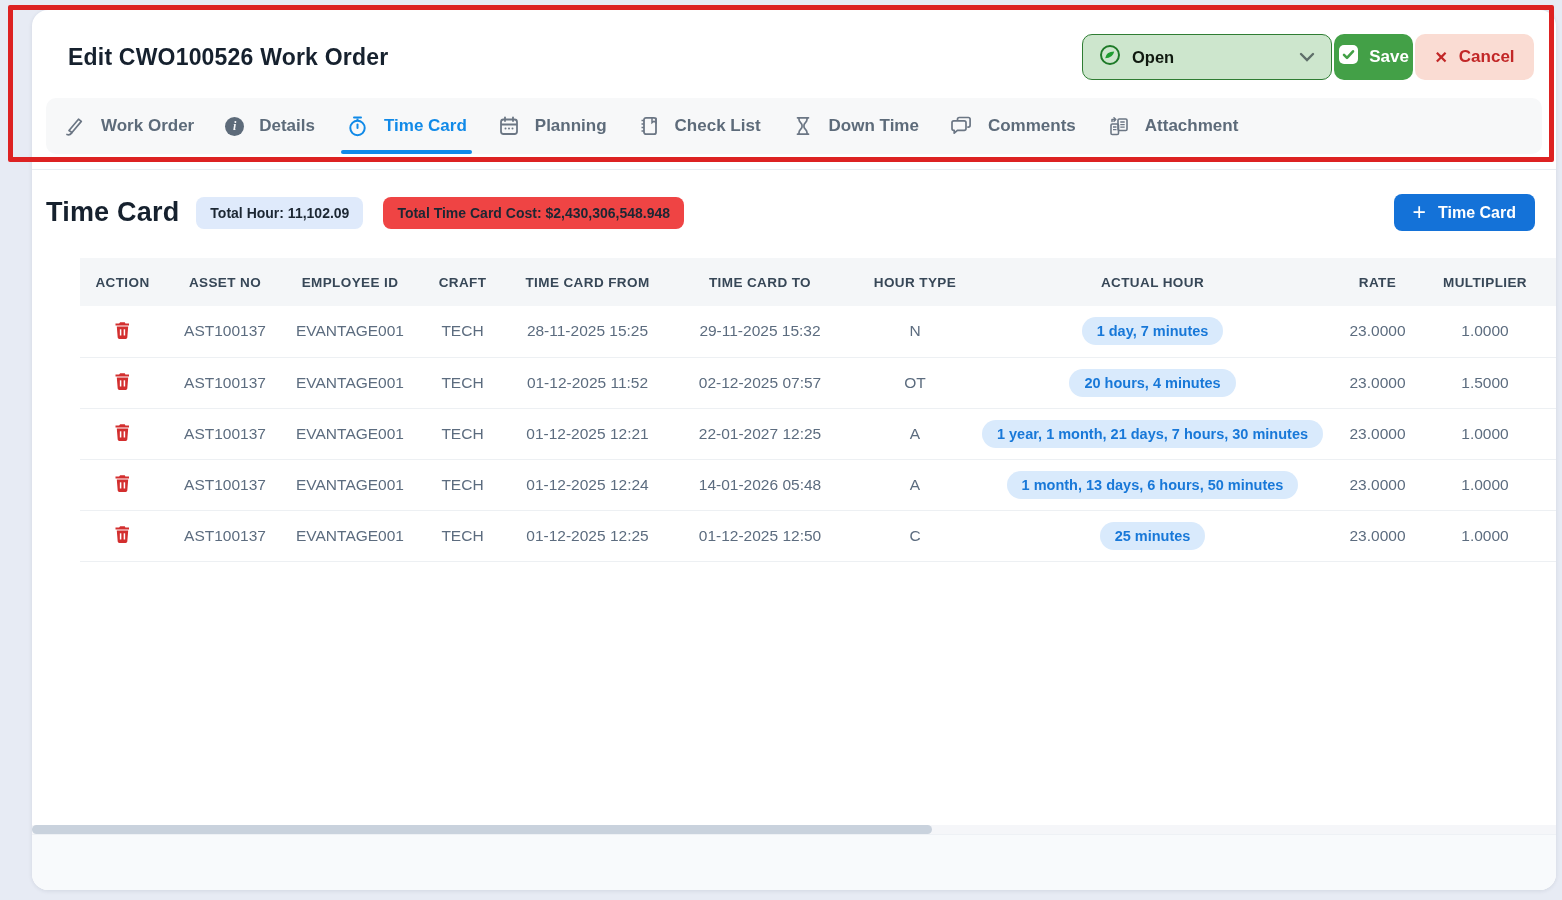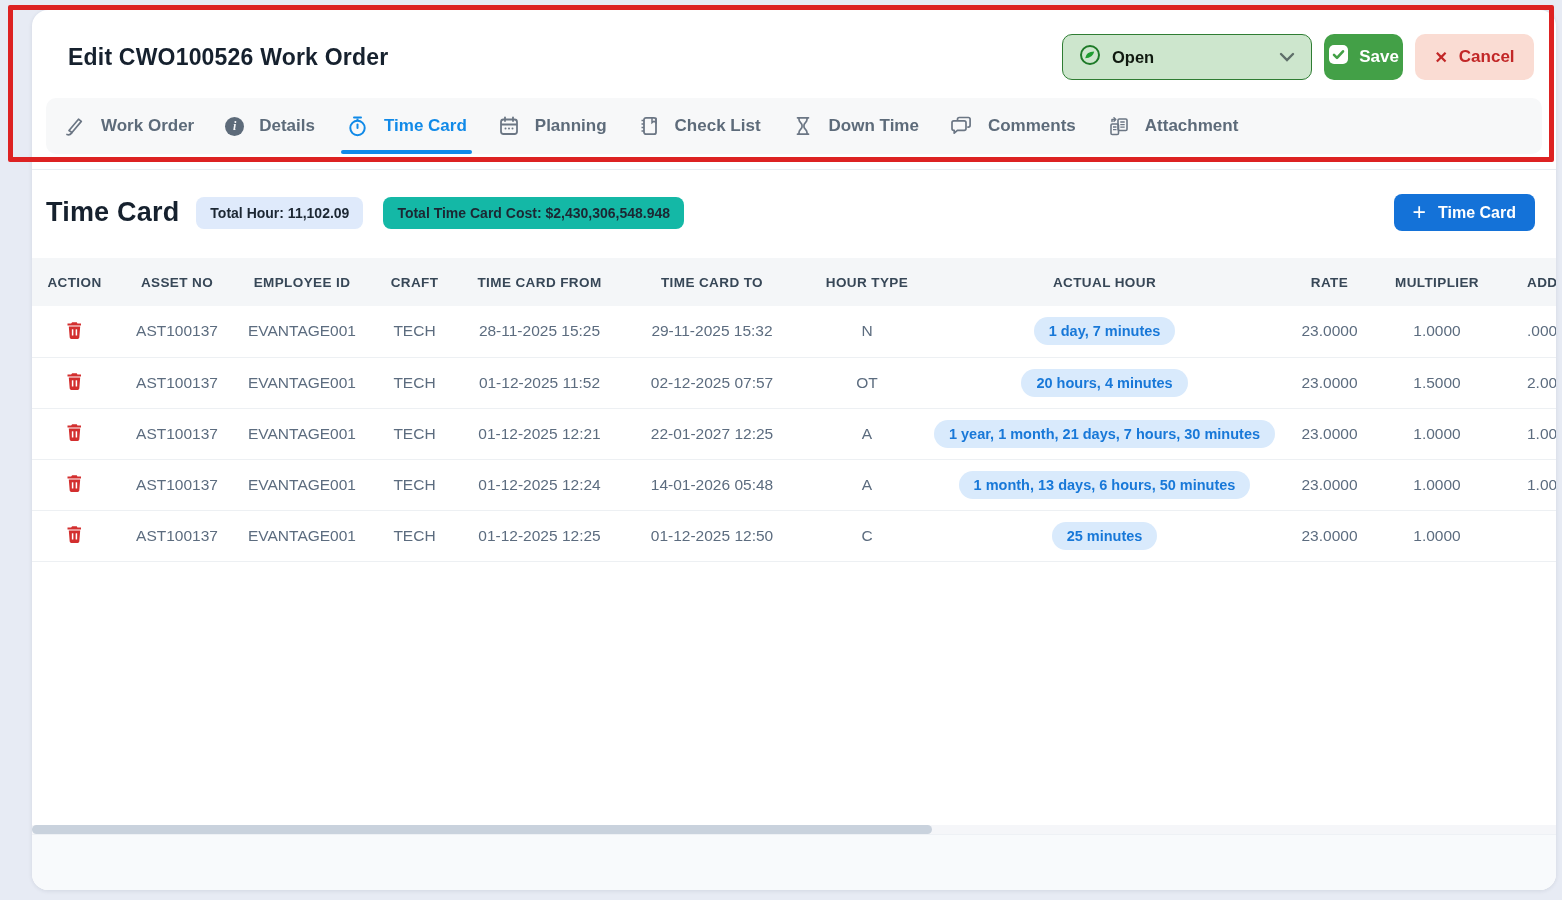--- a/index.html
+++ b/index.html
@@ -13,21 +13,21 @@
   .card {
     position:absolute; left:32px; top:10px; width:1524px; height:880px;
     background:#ffffff; border-radius:16px; overflow:hidden;
     box-shadow:0 1px 4px rgba(30,40,70,.10);
     display:flex; flex-direction:column;
   }
   
   .header-sec { padding:16px 14px 15px 14px; border-bottom:1px solid #e9edf1; flex:0 0 auto; }
   .title-row { display:flex; align-items:center; padding:8px 8px 18px 22px; }
   .page-title { font-size:23px; font-weight:700; color:#16212e; letter-spacing:.2px; }
-  .hdr-actions { margin-left:auto; display:flex; align-items:center; gap:12px;padding-left:44px; }
+  .hdr-actions { margin-left:auto; display:flex; align-items:center; gap:2px;padding-left:44px; }
   .status-btn {
     width:250px; height:46px; background:#cde6cd; border:1.5px solid #2f7d33;
     border-radius:10px; display:flex; align-items:center; padding:0 16px; gap:11px; cursor:pointer;
   }
   .status-label { font-size:16.5px; font-weight:700; color:#101a10; }
   .status-chevron { margin-left:auto; display:flex; }
   .save-btn {
     height:46px; width:79px; background:#43a047; border:none; border-radius:10px;
     display:flex; align-items:center; justify-content:center; gap:10px;
     color:#fff; font-size:17px; font-weight:700; cursor:pointer; font-family:inherit;
@@ -55,29 +55,29 @@
     width:19px; height:19px; border-radius:50%; background:#5d6b7a; color:#f7f8f9;
     font-size:12px; font-weight:700; display:flex; align-items:center; justify-content:center;
     font-family:"Liberation Serif", serif; font-style:italic;
   }
   
   .content { flex:1 1 auto; overflow:hidden; display:flex; flex-direction:column; }
   .section-row { display:flex; align-items:center; padding:24px 21px 0 14px; }
   .section-title { font-size:27px; font-weight:800; color:#16212e; letter-spacing:.2px; }
   .badge { font-size:14px; font-weight:700; color:#1c2733; padding:8px 14px; border-radius:8px; white-space:nowrap; }
   .badge-hours { background:#dfeafb; margin-left:17px; }
-  .badge-cost { background:#14b8a6; margin-left:20px; }
+  .badge-cost { background:#ef4444; margin-left:20px; }
   .add-btn {
     margin-left:auto; height:37px; background:#1472d8; color:#fff; border:none;
     border-radius:8px; display:flex; align-items:center; gap:12px; padding:0 19px;
     font-size:16px; font-weight:700; cursor:pointer; font-family:inherit;
   }
   .add-plus { font-size:23px; font-weight:400; line-height:0; margin-top:-2px; }
   
-  .table-wrap { margin-top:27px; width:1524px; overflow:hidden; flex:1 1 auto; }
+  .table-wrap { margin-top:27px; width:1524px; overflow:hidden; flex:1 1 auto;padding-left:48px; }
   table { width:1625px; table-layout:fixed; border-collapse:collapse; }
   thead tr { background:#f4f6f8; height:48px; }
   th { font-size:13.5px; font-weight:700; color:#374757; letter-spacing:.4px; text-align:center; }
   th.col-adder, td.col-adder { text-align:left; padding-left:30px; }
   tbody tr { height:51px; border-bottom:1px solid #edf0f3; background:#fff; }
   td { font-size:15.5px; color:#5c6c7f; text-align:center; white-space:nowrap; }
   .trash-btn { background:none; border:none; cursor:pointer; display:inline-flex; padding:2px; }
   .pill {
     display:inline-block; background:#d9eafc; color:#1878d8; font-weight:700;
     font-size:14.5px; padding:6px 15px; border-radius:15px; white-space:nowrap;

